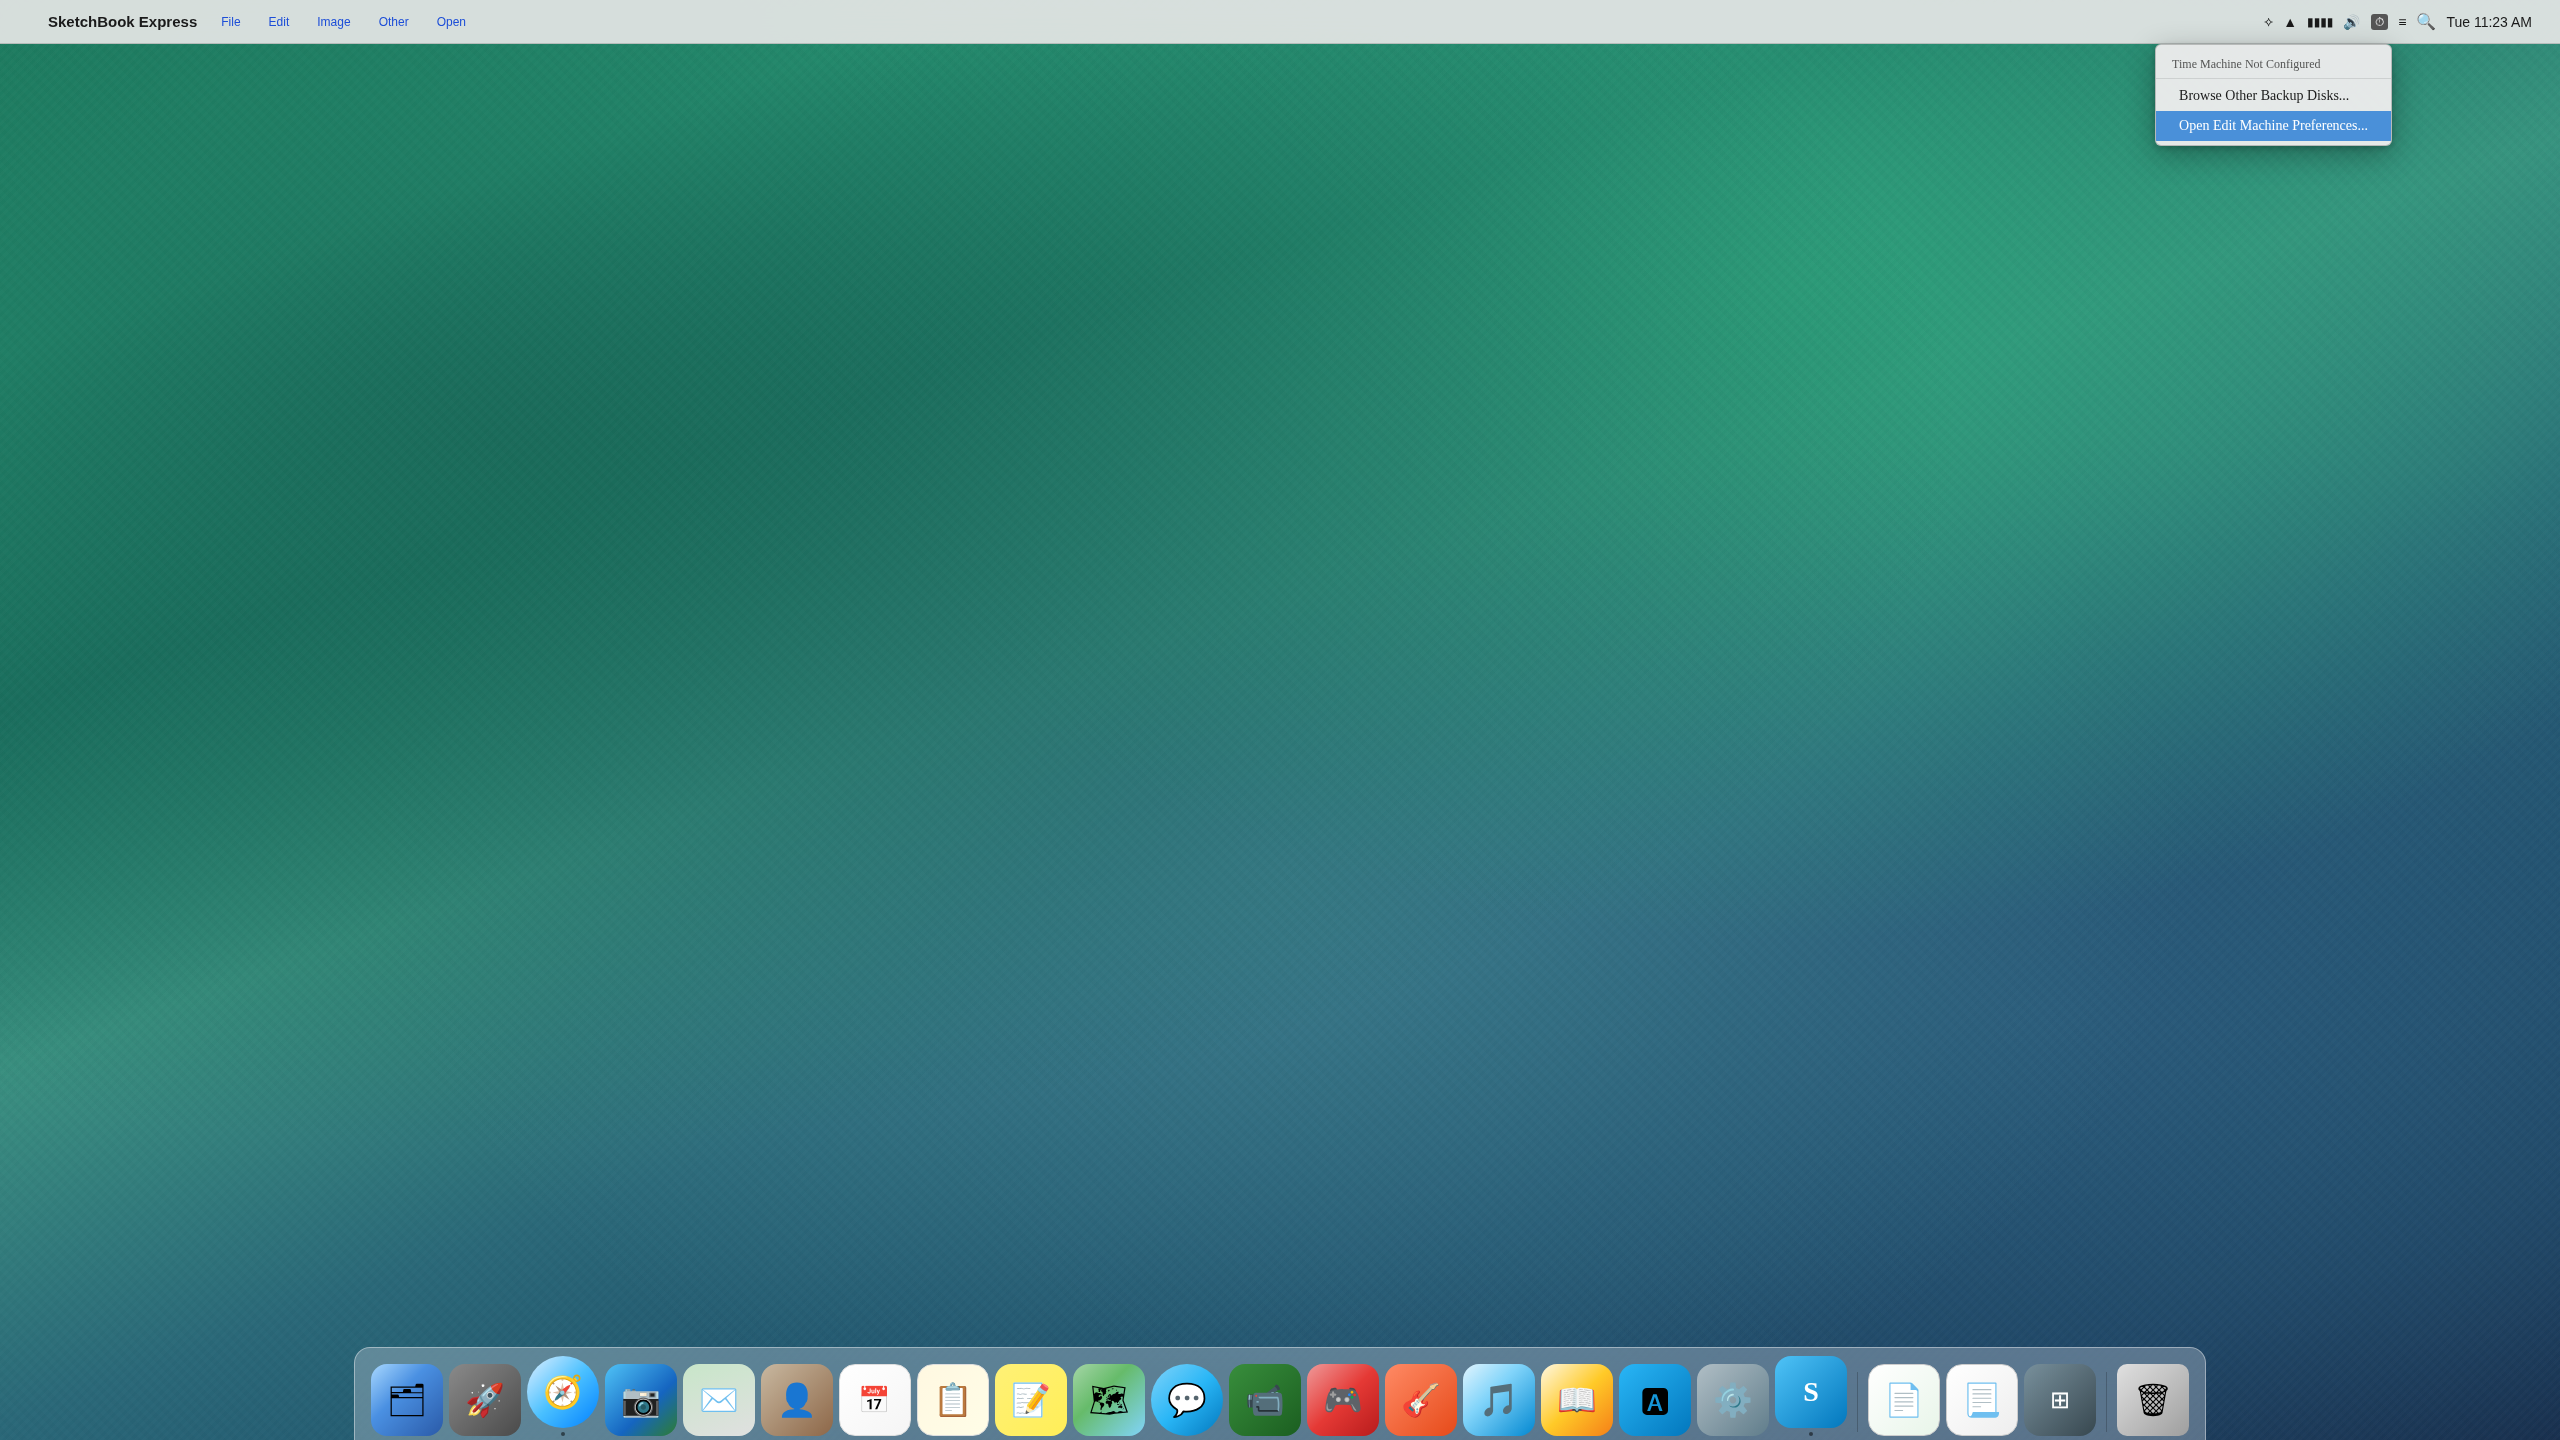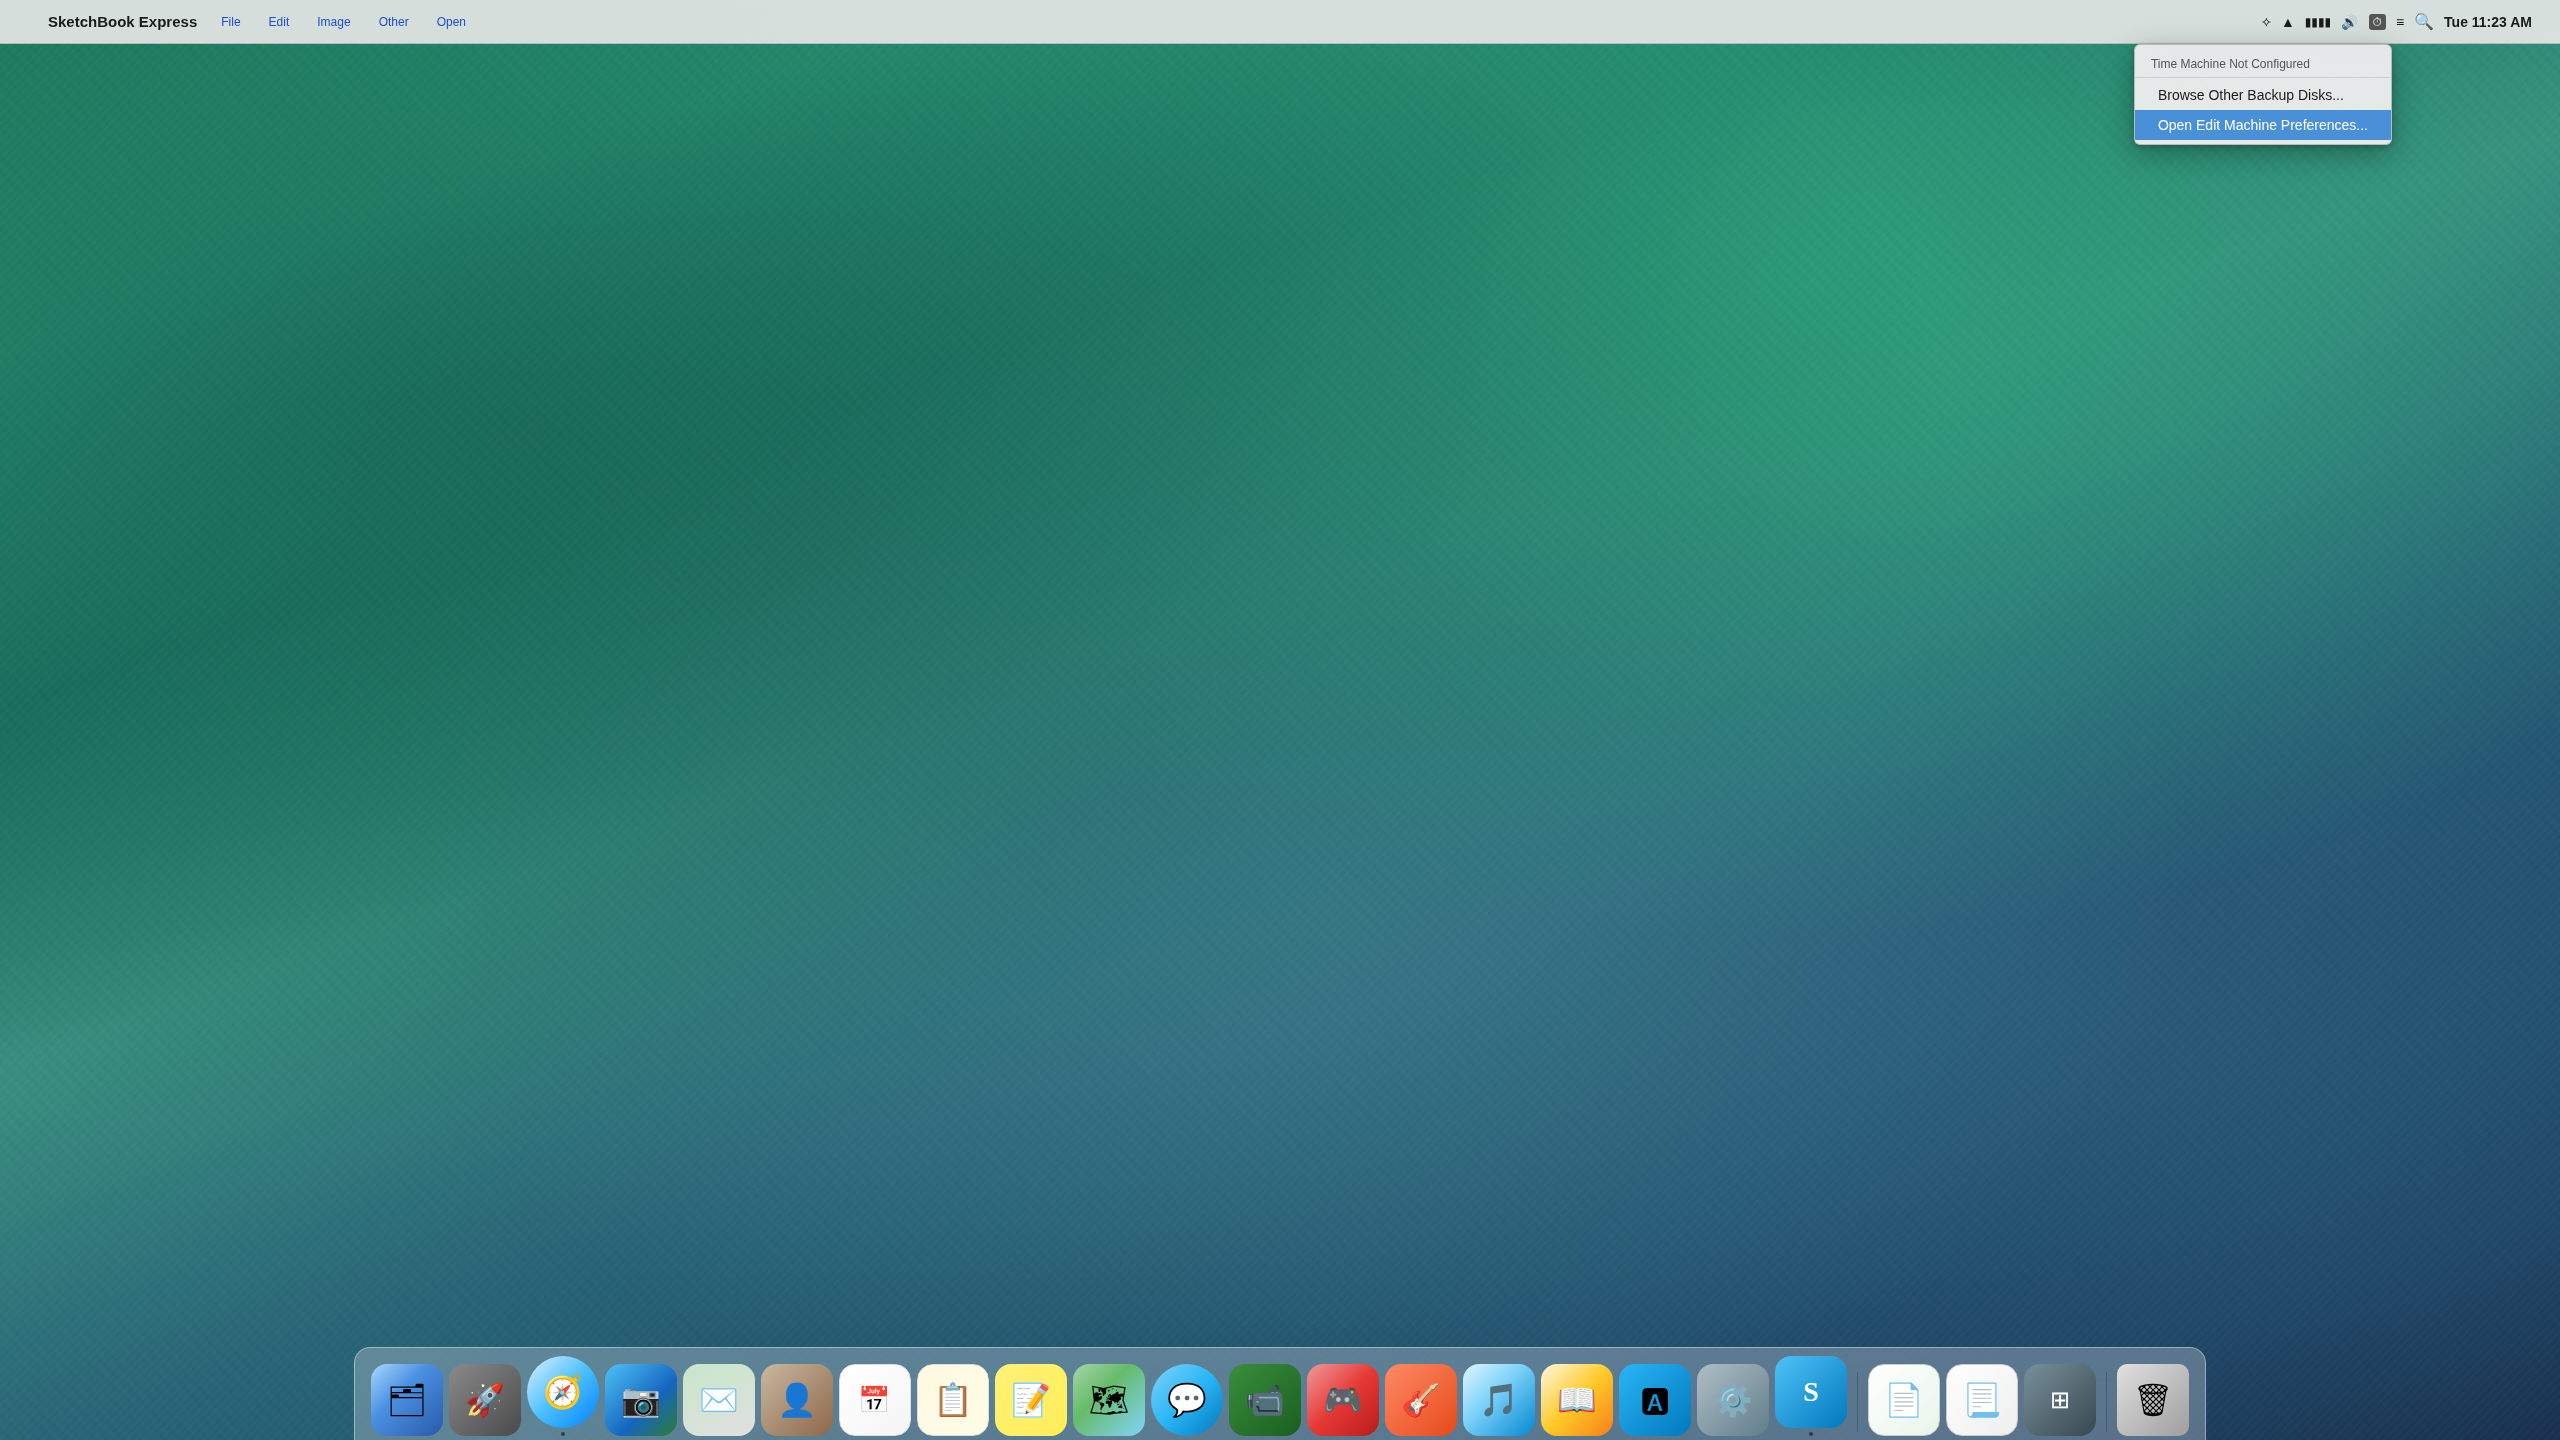--- a/index.html
+++ b/index.html
@@ -104,36 +104,37 @@
 
     .status-icons {
       display: flex;
       align-items: center;
       gap: 10px;
     }
 
     .clock {
       font-size: 14px;
       color: #1a1a1a;
-      font-weight: 700;
+      font-weight: 400;
     }
 
     
     .dropdown-menu {
       position: absolute;
       top: 44px;
       right: 168px;
       background: rgba(235, 235, 235, 0.97);
       border: 1px solid rgba(0,0,0,0.2);
       border-radius: 6px;
       box-shadow: 0 8px 30px rgba(0,0,0,0.3), 0 2px 6px rgba(0,0,0,0.2);
       min-width: 200px;
       z-index: 1000;
       overflow: hidden;
       padding: 4px 0;
+      font-family: Liberation Serif, serif;
     }
 
     .dropdown-header {
       padding: 8px 16px 6px;
       font-size: 12px;
       color: #555;
       cursor: default;
       border-bottom: 1px solid rgba(0,0,0,0.1);
       margin-bottom: 2px;
     }

